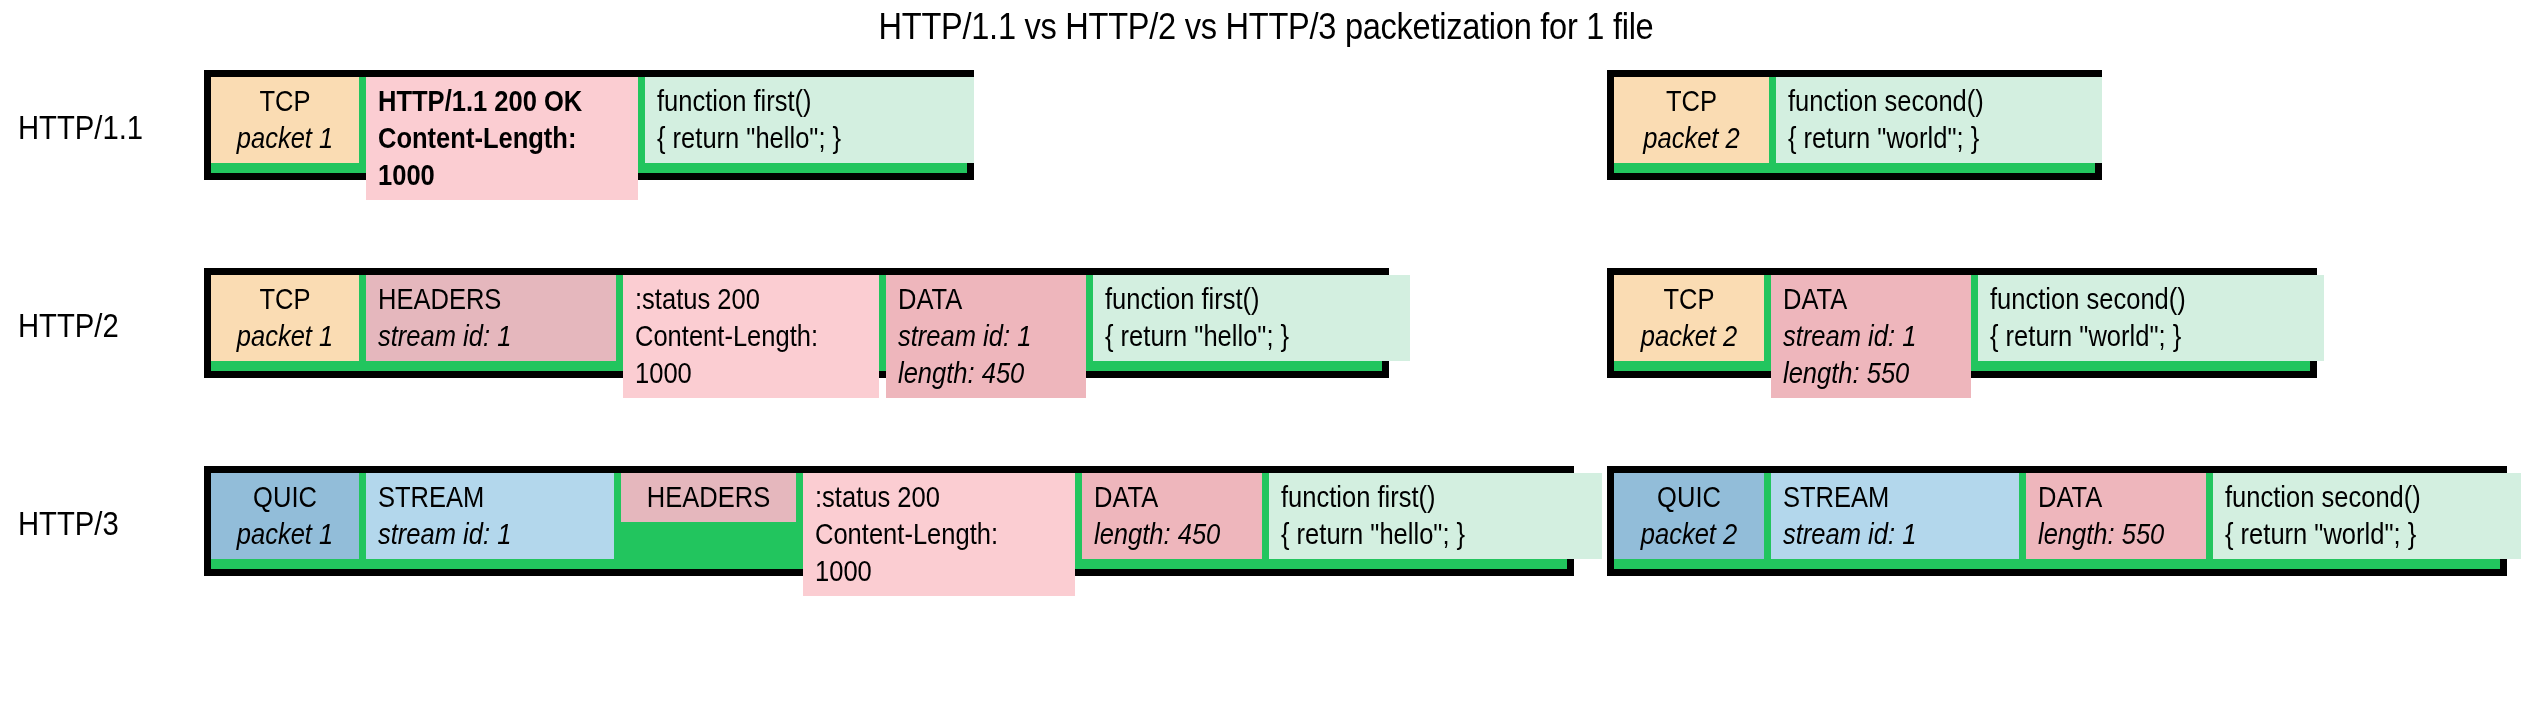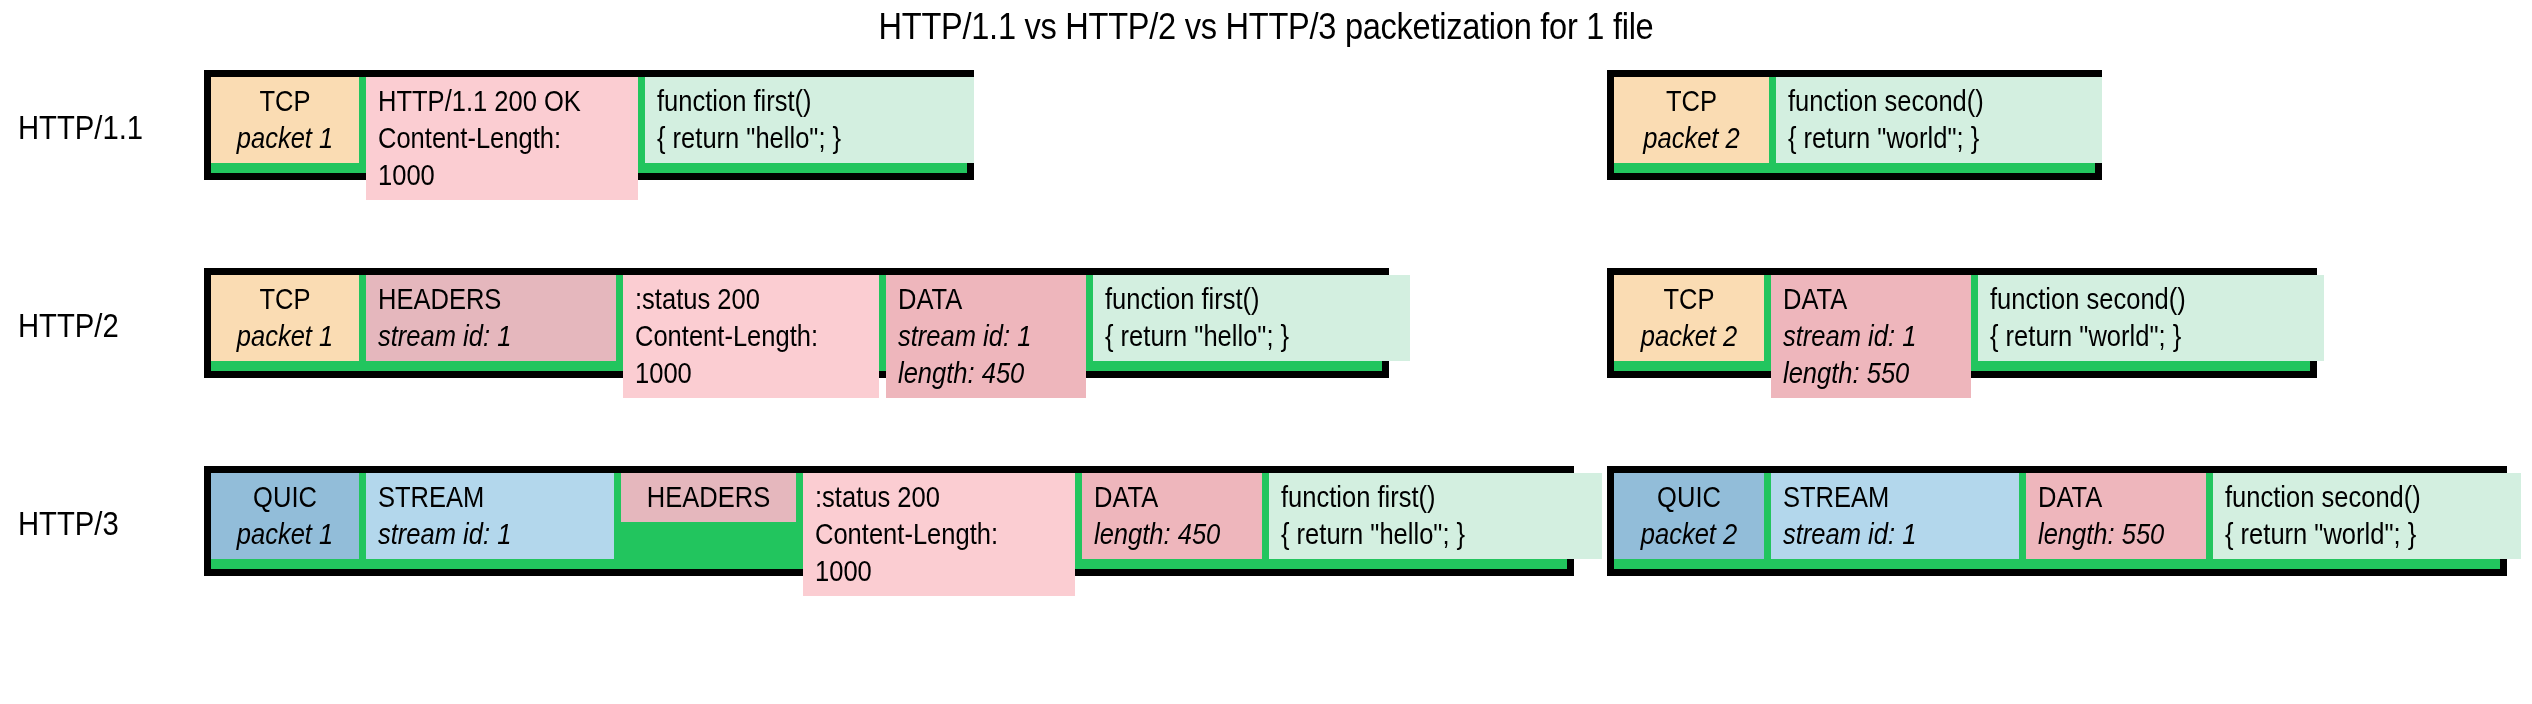--- a/index.html
+++ b/index.html
@@ -50,21 +50,21 @@
 
 <div id="title">HTTP/1.1 vs HTTP/2 vs HTTP/3 packetization for 1 file</div>
 
 <div class="row" id="row1">
   <div class="row-label">HTTP/1.1</div>
 <div class="packet" style="left: 204px; top: 0px; width: 770px; height: 110px;">
       <div class="cell center" style="background: rgb(250, 220, 179); width: 148px; flex: 0 0 148px;">
         <div class="ln">TCP</div>
         <div class="ln it">packet 1</div>
       </div>
-      <div class="cell" style="background: rgb(251, 205, 210); width: 272px; flex: 0 0 272px;">
+      <div class="cell" style="background: rgb(251, 205, 210); width: 272px; flex: 0 0 272px; font-weight: bold;">
         <div class="ln">HTTP/1.1 200 OK</div>
         <div class="ln">Content-Length:</div>
         <div class="ln">1000</div>
       </div>
       <div class="cell" style="background: rgb(211, 239, 224); width: 329px; flex: 0 0 329px;">
         <div class="ln">function first()</div>
         <div class="ln">{ return "hello"; }</div>
       </div>
     </div>
     <div class="packet" style="left: 1607px; top: 0px; width: 495px; height: 110px;">

